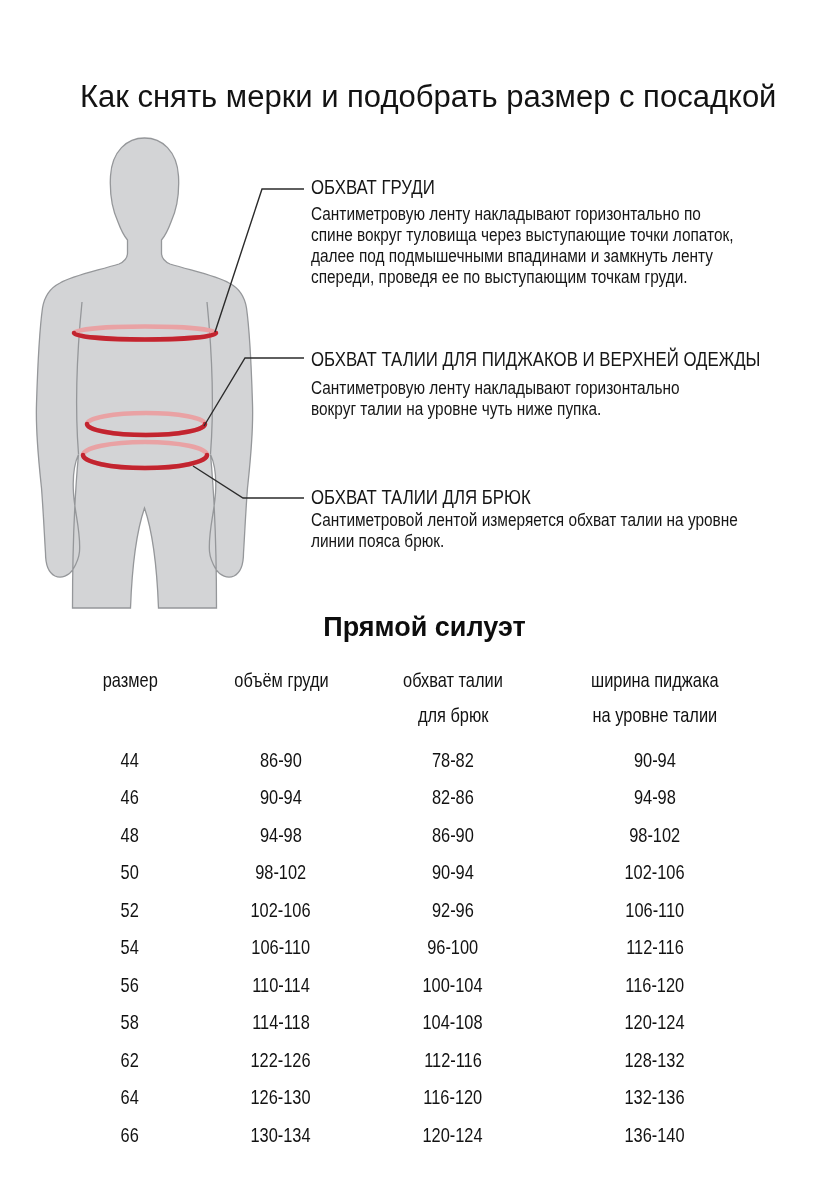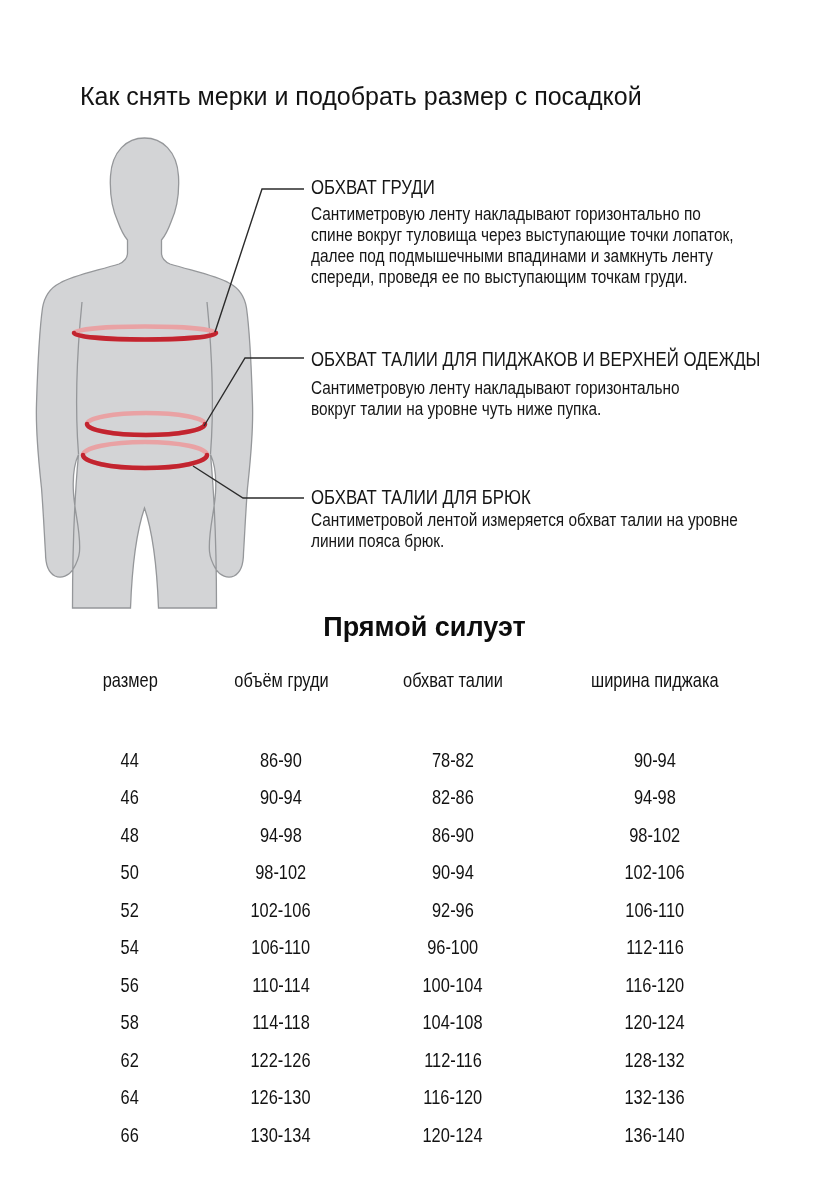--- a/index.html
+++ b/index.html
@@ -2,21 +2,21 @@
 <html><head>
 <meta charset="utf-8">
 <style>
   html,body{margin:0;padding:0;}
   .page{
     position:relative; width:825px; height:1200px; background:#ffffff;
     font-family:"Liberation Sans", sans-serif; color:#151515; overflow:hidden;
   }
   .abs{position:absolute;}
   .page-title{
-    left:80px; top:81px; font-size:25px; line-height:31px; color:#131313;
+    left:80px; top:81px; font-size:31px; line-height:31px; color:#131313;
     letter-spacing:0; white-space:nowrap;
   }
   .figure-svg{left:25px; top:132px;}
   .overlay-svg{left:0; top:0; pointer-events:none;}
   .sec-h{
     left:311px; font-size:21px; line-height:21px; white-space:nowrap;
     transform:scaleX(0.8); transform-origin:0 50%; color:#161616;
   }
   .sec-p{
     left:311px; font-size:17.5px; line-height:21px; white-space:pre-line;
@@ -96,20 +96,26 @@
 линии пояса брюк.</div>
 
   <div class="abs table-title">Прямой силуэт</div>
 
   <div class="abs tbl grid-row hdr1">
     <div class="cell">размер</div>
     <div class="cell">объём груди</div>
     <div class="cell">обхват талии</div>
     <div class="cell">ширина пиджака</div>
   </div>
+  <div class="abs tbl grid-row hdr2">
+    <div class="cell"></div>
+    <div class="cell"></div>
+    <div class="cell">для брюк</div>
+    <div class="cell">на уровне талии</div>
+  </div>
 
   <div class="abs tbl rows">
     <div class="grid-row">
       <div class="cell">44</div>
       <div class="cell">86-90</div>
       <div class="cell">78-82</div>
       <div class="cell">90-94</div>
     </div>
 
     <div class="grid-row">

